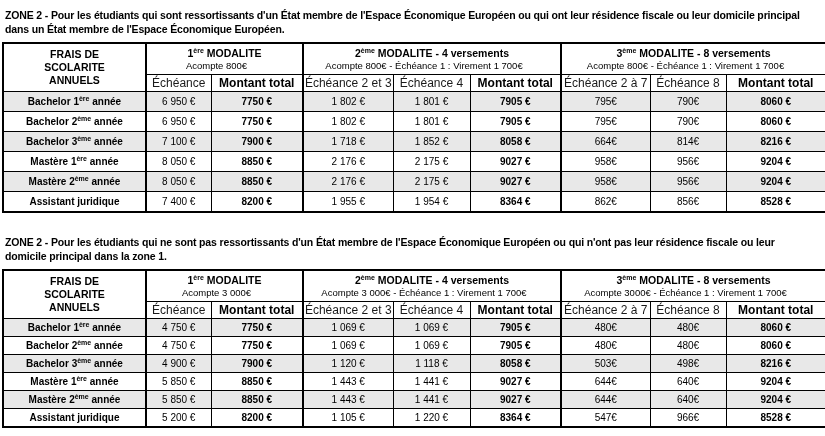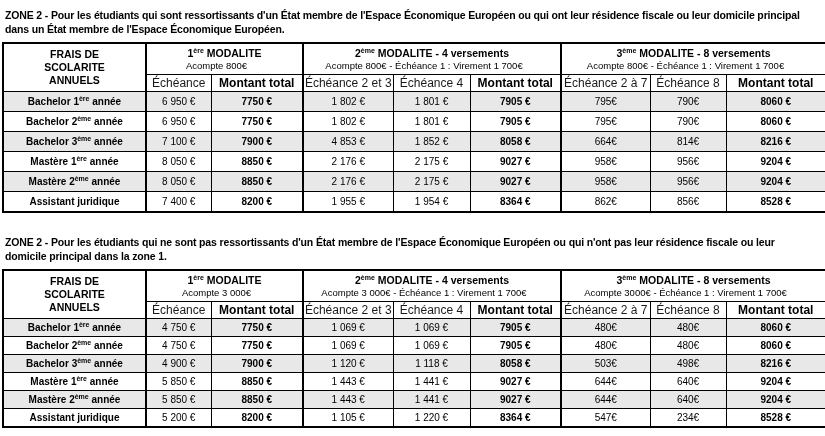--- a/index.html
+++ b/index.html
@@ -102,21 +102,21 @@
           <td>1 801 €</td>
           <td class="total thick-r">7905 €</td>
           <td>795€</td>
           <td>790€</td>
           <td class="total">8060 €</td>
         </tr>
         <tr style="background: rgb(232, 232, 232);">
           <td class="rowlabel thick-r"><span>Bachelor 3</span><sup>ème</sup><span> année</span></td>
           <td>7 100 €</td>
           <td class="total thick-r">7900 €</td>
-          <td>4 853 €</td>
+          <td>1 718 €</td>
           <td>1 852 €</td>
           <td class="total thick-r">8058 €</td>
           <td>664€</td>
           <td>814€</td>
           <td class="total">8216 €</td>
         </tr>
         <tr>
           <td class="rowlabel thick-r"><span>Mastère 1</span><sup>ère</sup><span> année</span></td>
           <td>8 050 €</td>
           <td class="total thick-r">8850 €</td>
@@ -248,18 +248,18 @@
           <td class="total">9204 €</td>
         </tr>
         <tr>
           <td class="rowlabel thick-r"><span>Assistant juridique</span><sup></sup><span></span></td>
           <td>5 200 €</td>
           <td class="total thick-r">8200 €</td>
           <td>1 105 €</td>
           <td>1 220 €</td>
           <td class="total thick-r">8364 €</td>
           <td>547€</td>
-          <td>234€</td>
+          <td>966€</td>
           <td class="total">8528 €</td>
         </tr>
       </tbody>
     </table>
 </div>
 
 </body></html>

